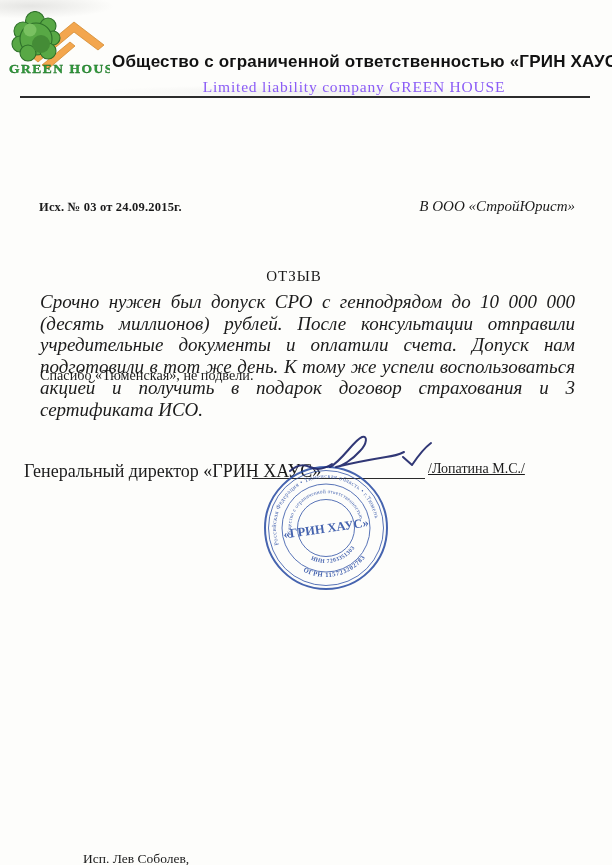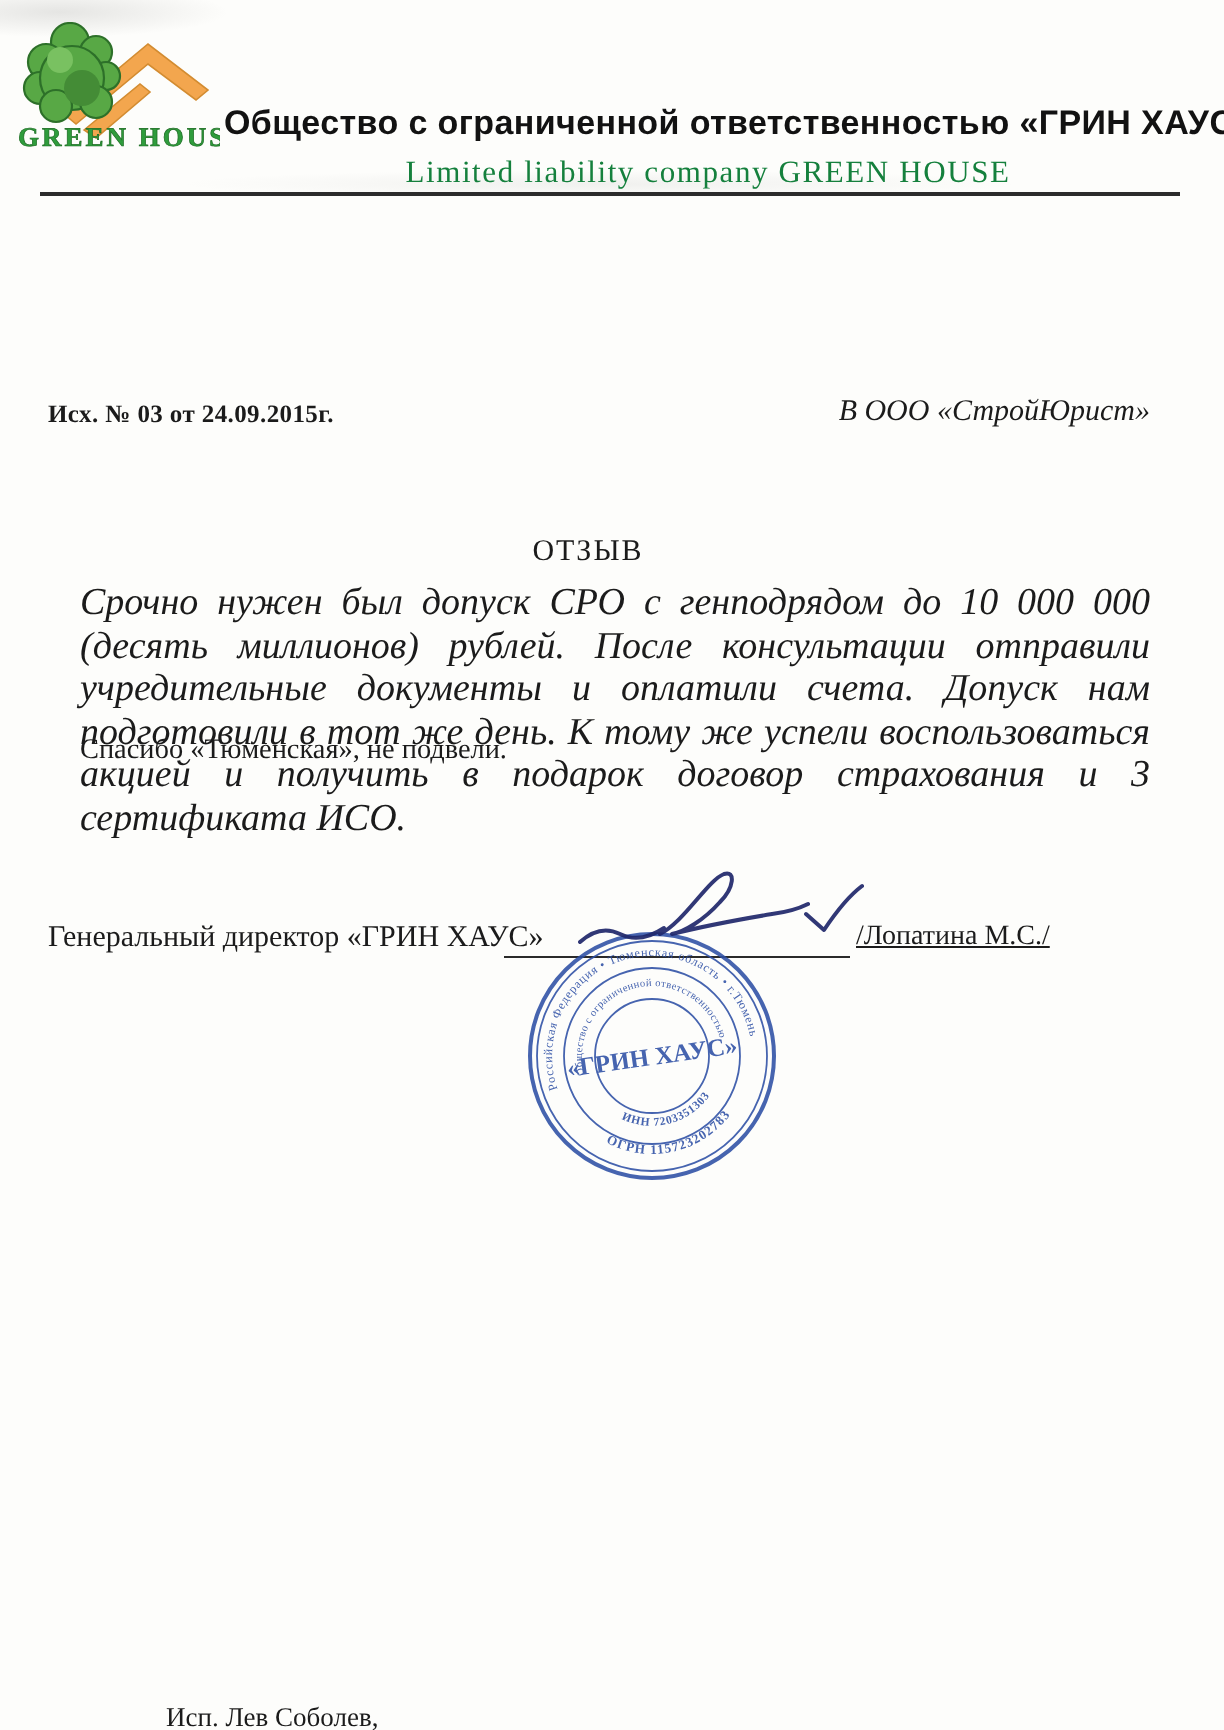--- a/index.html
+++ b/index.html
@@ -17,38 +17,38 @@
   }
   
   .logo{position:absolute;left:8px;top:11px;width:102px;height:66px;}
   .head-titles{position:absolute;left:112px;right:16px;top:52px;text-align:center;}
   .org-title{
     font-family:"Liberation Sans", sans-serif;font-weight:bold;
     font-size:17px;color:#121212;letter-spacing:.2px;white-space:nowrap;
   }
   .org-subtitle{
     margin-top:6px;font-family:"Liberation Serif", serif;
-    font-size:15.5px;color:#15803d;letter-spacing:.8px;white-space:nowrap;
+    font-size:15.5px;color:#8b5cf6;letter-spacing:.8px;white-space:nowrap;
   }
   .rule{
     position:absolute;left:20px;top:96px;width:570px;height:2px;background:#2c2c2c;
     box-shadow:0 -3px 2px -1px rgba(110,110,108,.45);
   }
   
-  .ref-out{position:absolute;left:24px;top:200px;font-size:12.5px;font-weight:bold;letter-spacing:.2px;}
+  .ref-out{position:absolute;left:39px;top:200px;font-size:12.5px;font-weight:bold;letter-spacing:.2px;}
   .recipient{position:absolute;right:37px;top:198px;font-size:15px;font-style:italic;}
   
   .otzyv{position:absolute;left:0;width:588px;top:268px;text-align:center;font-size:15px;letter-spacing:1px;}
   .body-par{
     position:absolute;left:40px;width:535px;top:291px;
     font-size:19px;line-height:21.6px;text-align:justify;font-style:italic;
   }
   .thanks{position:absolute;left:40px;top:367px;font-size:14.2px;}
   
-  .sig-label{position:absolute;left:24px;top:461px;font-size:15px;}
+  .sig-label{position:absolute;left:24px;top:461px;font-size:18px;}
   .sig-line{position:absolute;left:252px;top:478px;width:173px;border-top:1.3px solid #2a2a2a;}
   .sig-name{position:absolute;left:428px;top:461px;font-size:14px;text-decoration:underline;}
   .stamp{position:absolute;left:256px;top:458px;width:140px;height:140px;z-index:2;opacity:.88;}
   .signature{position:absolute;left:282px;top:430px;width:170px;height:54px;z-index:3;}
   
   .footer{position:absolute;left:83px;top:806px;font-size:13.5px;line-height:21px;white-space:pre-wrap;}
 </style>
 </head>
 <body>
 

